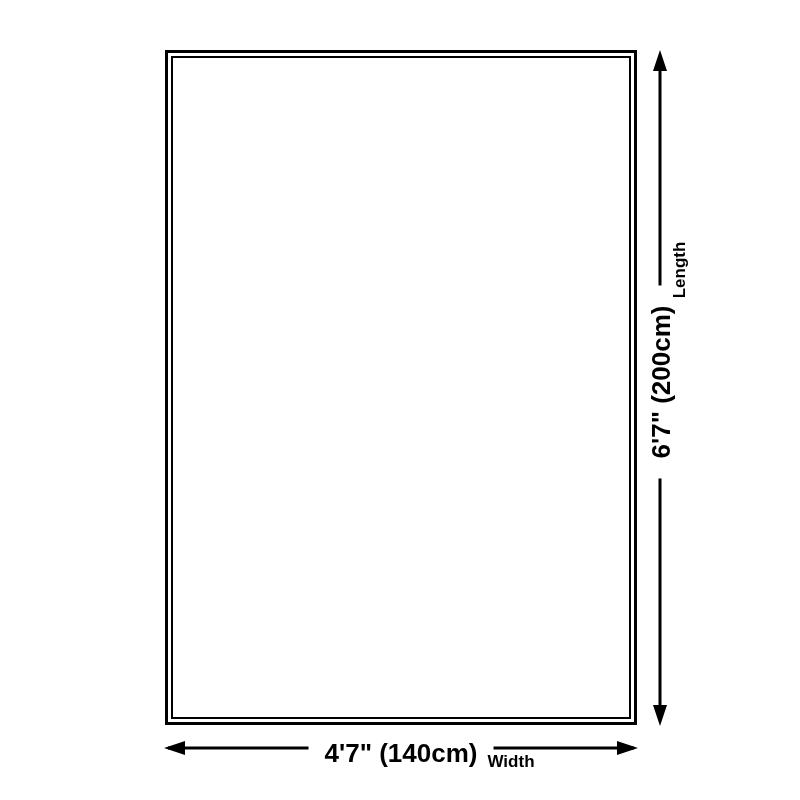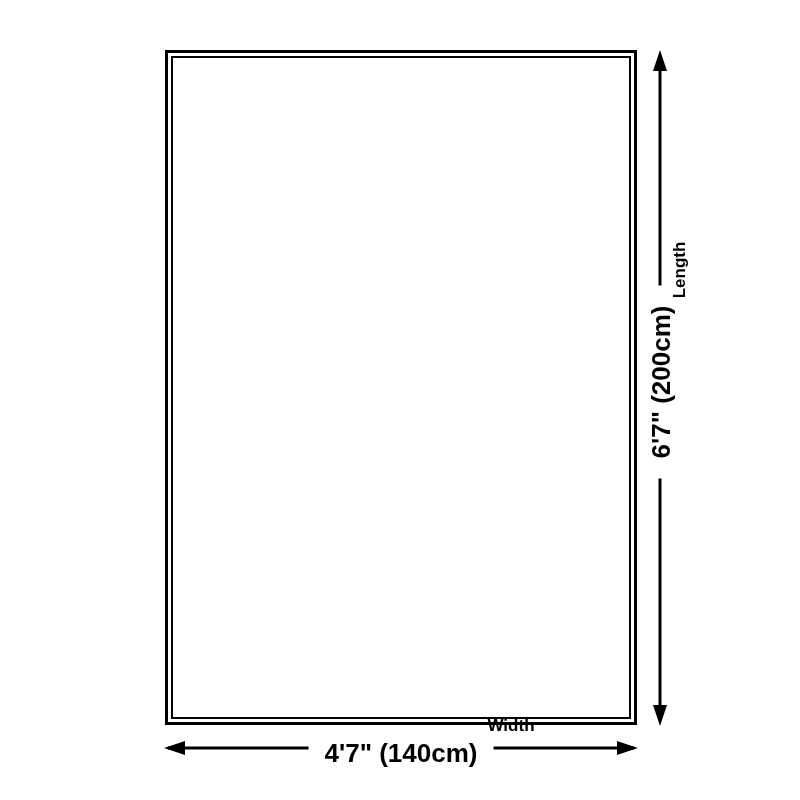--- a/index.html
+++ b/index.html
@@ -70,21 +70,21 @@
     padding:2px 16px;
   }
   #length-label{
     left:661px;
     top:382px;
     transform:translate(-50%,-50%) rotate(-90deg);
     padding:2px 20px;
   }
   #width-caption{
     left:511px;
-    top:726px;
+    top:762px;
     transform:translate(-50%,-50%);
   }
   #length-caption{
     left:680px;
     top:270px;
     transform:translate(-50%,-50%) rotate(-90deg);
   }
 </style>
 </head>
 <body>

